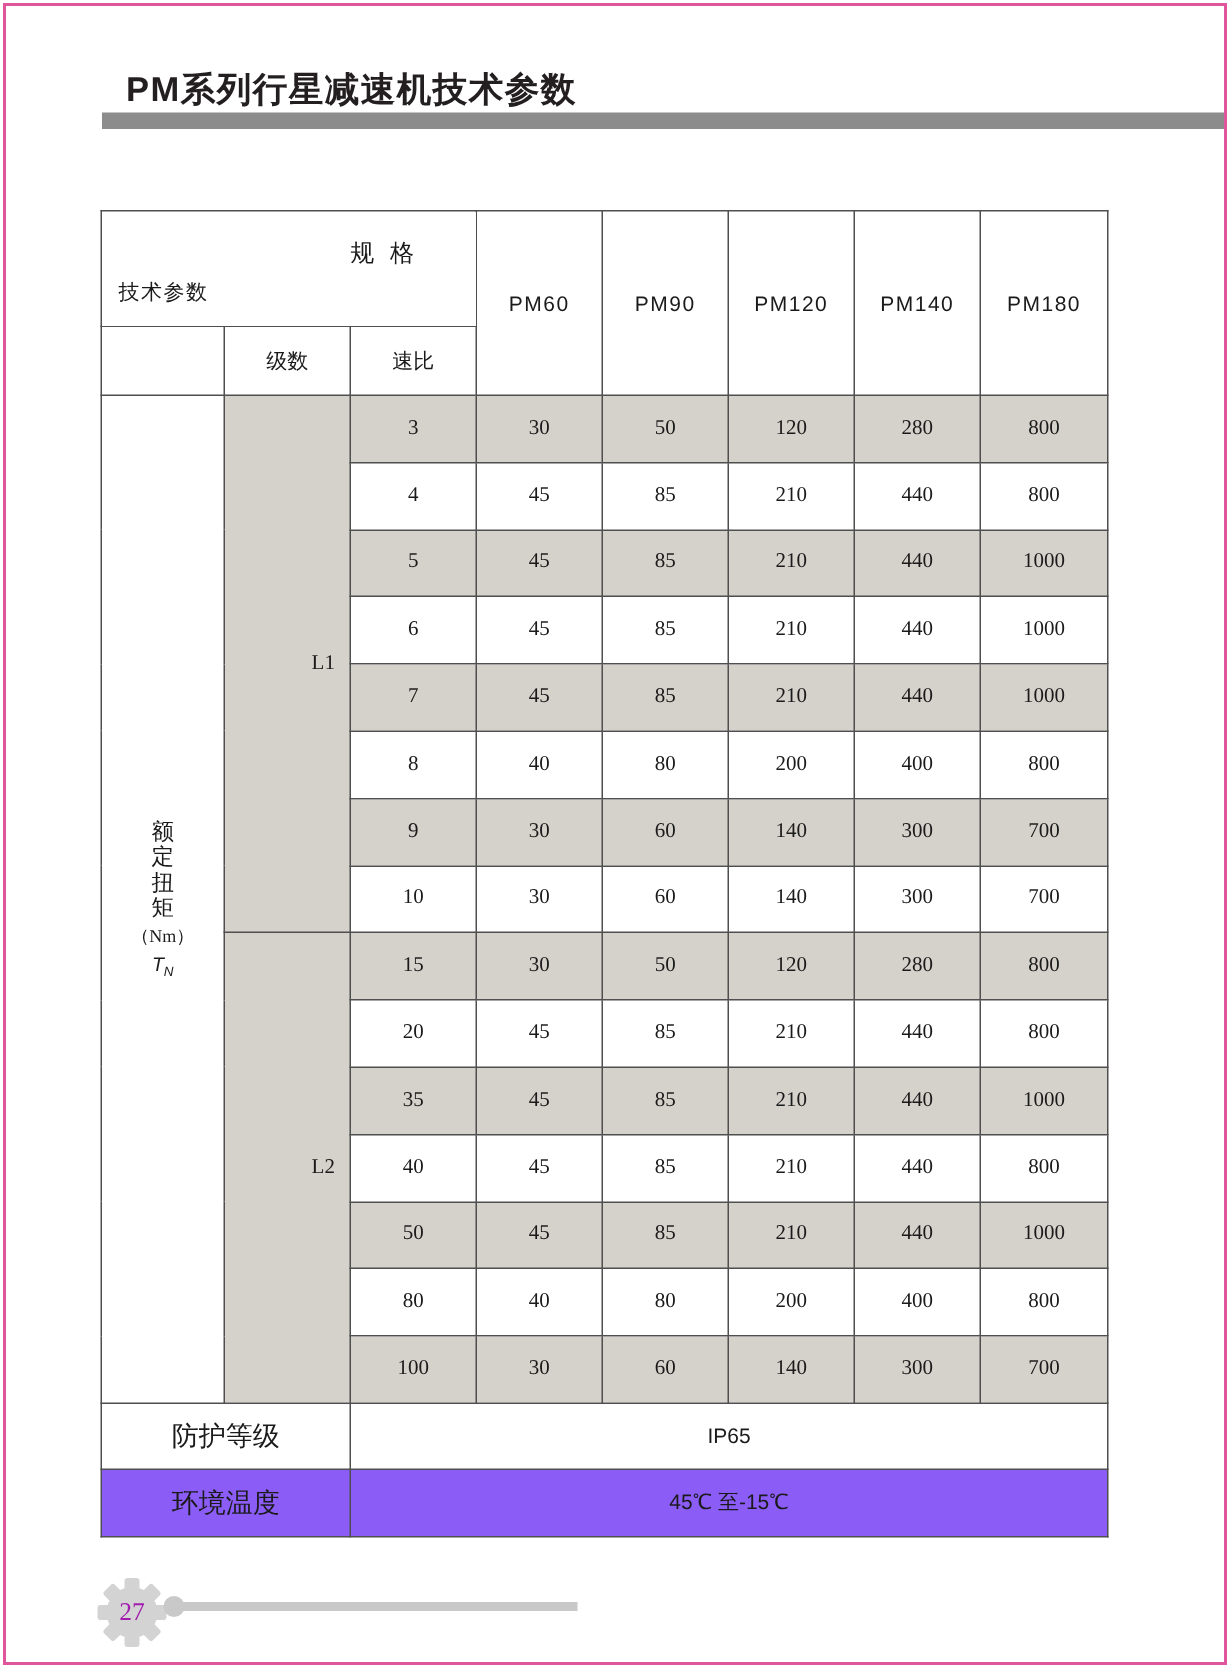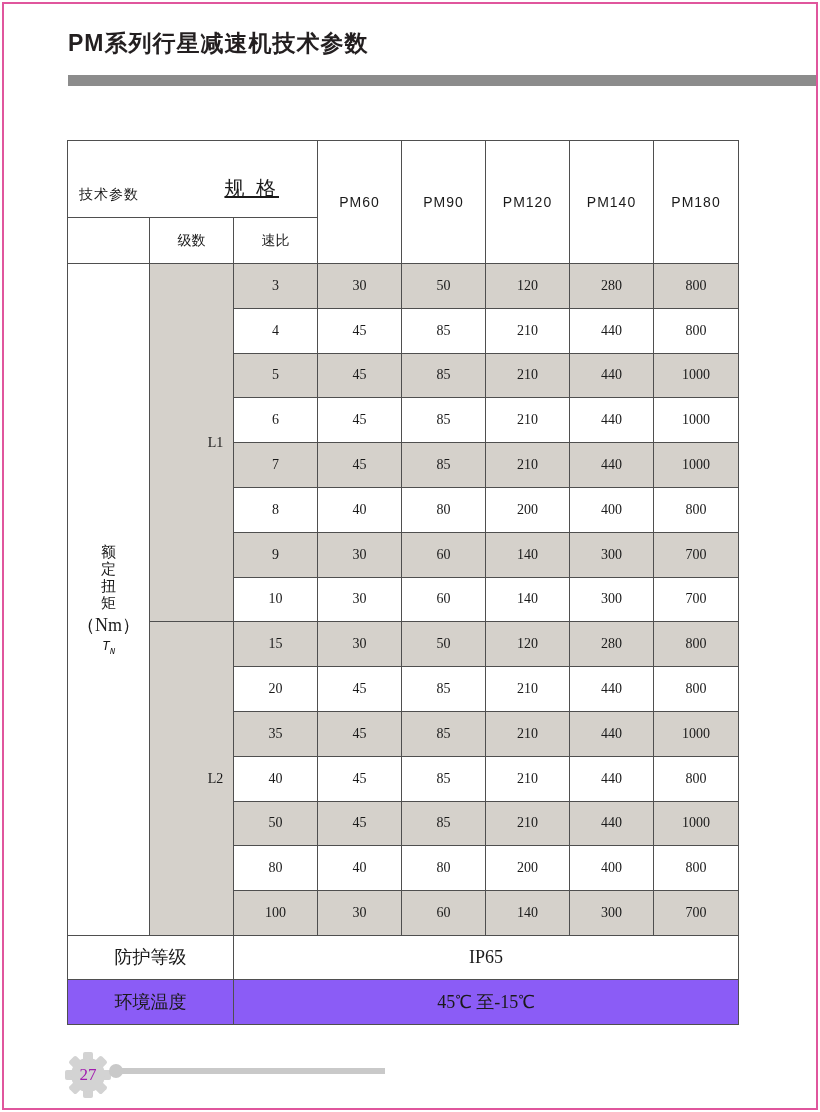--- a/index.html
+++ b/index.html
@@ -4,21 +4,21 @@
 <style>
   html,body { margin:0; padding:0; background:#ffffff; }
   .page {
     position:relative; width:820px; height:1112px; background:#ffffff;
     overflow:hidden; font-family:"Liberation Sans","DejaVu Sans",sans-serif; color:#1a1a1a;
   }
   .page-border {
     position:absolute; inset:2px; border:2px solid #e0569d; pointer-events:none;
   }
   .title {
-    position:absolute; left:68px; top:28px; margin:0;
+    position:absolute; left:68px; top:28px; margin:16px;
     font-size:23px; font-weight:bold; letter-spacing:1px; color:#231f20;
     font-family:"Liberation Sans","DejaVu Sans",sans-serif;
   }
   .title-rule {
     position:absolute; left:68px; right:4px; top:75px; height:11px; background:#8c8c8c;
   }
 
   
   table.spec-table {
     position:absolute; left:67px; top:140px;
@@ -32,39 +32,39 @@
   thead tr.hrow2 { height:46px; }
   td.pm { font-size:14px; letter-spacing:1px; font-family:"Liberation Sans","DejaVu Sans",sans-serif; }
   td.sub { font-size:14px; }
 
   td.diag {
     position:relative;
     background-image:linear-gradient(to bottom right,
       transparent calc(50% - 0.7px), #4f4f4f calc(50% - 0.7px),
       #4f4f4f calc(50% + 0.7px), transparent calc(50% + 0.7px));
   }
-  .diag-spec  { position:absolute; top:34px; right:38px; font-size:20px; letter-spacing:3px;text-decoration:underline; }
+  .diag-spec  { position:absolute; top:18px; right:38px; font-size:16px; letter-spacing:3px; }
   .diag-param { position:absolute; bottom:13px; left:11px; font-size:14px; letter-spacing:1px;margin-top:17px; }
 
   tbody.data td { height:43.8px; font-family:"Liberation Serif","DejaVu Serif",serif; font-size:14px; }
   tbody.data td.shade { background:#d5d1cb; }
   tbody.data td.stage { background:#d5d1cb; font-family:"Liberation Serif","DejaVu Serif",serif; font-size:14px;padding-left:48px; }
   tbody.data td.torque { background:#ffffff; }
 
   .torque-wrap { display:flex; flex-direction:column; align-items:center; }
   .tchar { font-size:15px; line-height:17px; font-family:"Liberation Sans","DejaVu Sans",sans-serif; }
-  .tunit { font-size:18px; margin-top:2px; font-family:"Liberation Serif","DejaVu Serif",serif; }
+  .tunit { font-size:12px; margin-top:2px; font-family:"Liberation Serif","DejaVu Serif",serif; }
   .tsym  { font-size:13px; margin-top:2px; font-style:italic;
-           font-family:Liberation Mono, monospace; }
+           font-family:Liberation Sans, sans-serif; }
   .tsym sub { font-size:9px; }
 
   tbody.foot tr.frow1 td { height:43px; }
   tbody.foot tr.frow2 td { height:44px; }
   tbody.foot td.flabel { font-size:18px; }
-  tbody.foot td.fvalue { font-size:18px; font-family:Liberation Serif, serif; }
+  tbody.foot td.fvalue { font-size:14px; font-family:Liberation Sans, sans-serif; }
   tbody.foot td.shade  { background:#8b5cf6; }
 
   
   .gear-badge { position:absolute; left:64px; top:1051px; width:48px; height:48px; }
   .gear-badge svg { position:absolute; inset:0; }
   .page-num {
     position:absolute; inset:0; display:flex; align-items:center; justify-content:center;
     font-family:"Liberation Serif","DejaVu Serif",serif; font-size:17px; color:#a21caf;
   }
   .footer-dot  { position:absolute; left:109px; top:1064px; width:14px; height:14px;

